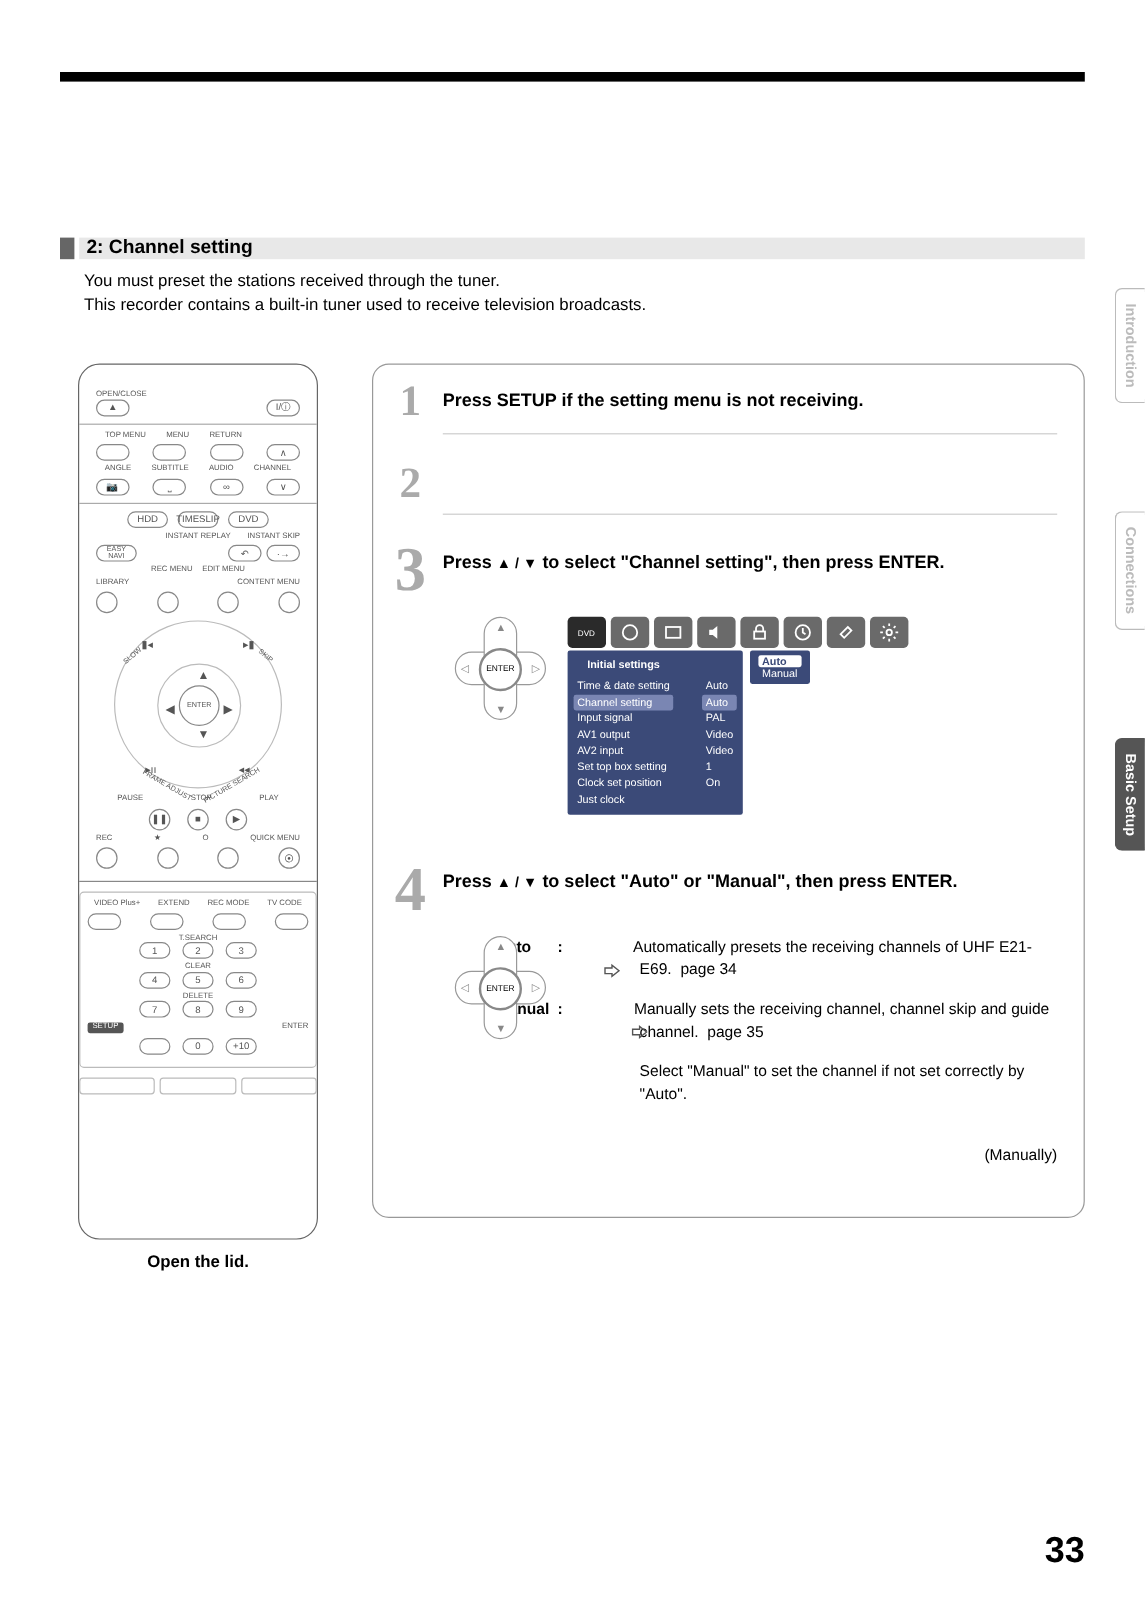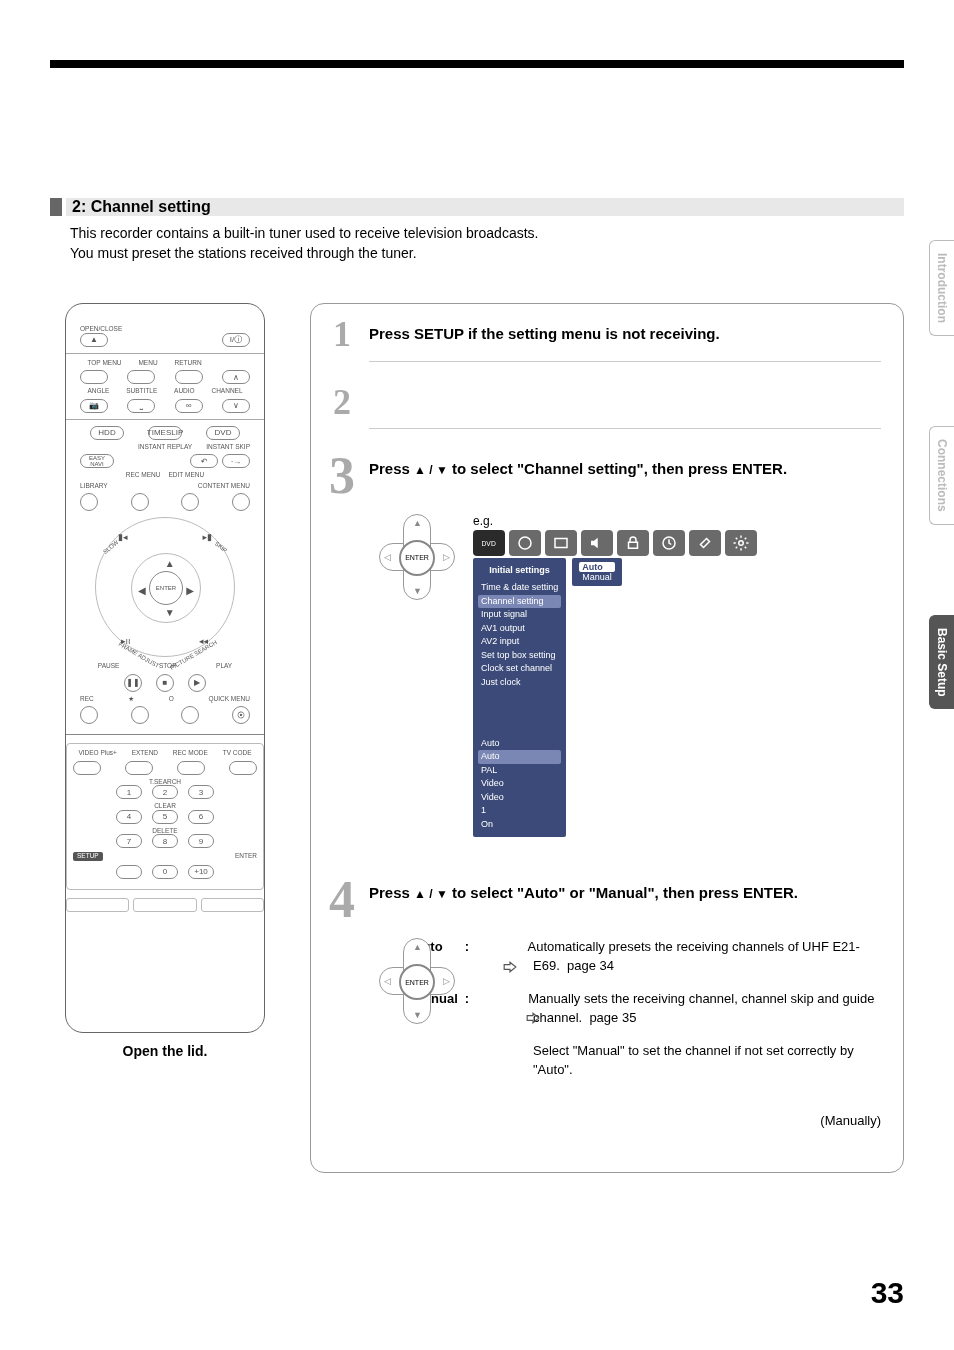--- a/index.html
+++ b/index.html
@@ -124,21 +124,21 @@
   .da-u{top:4px;left:34px;} .da-d{bottom:4px;left:34px;} .da-l{left:5px;top:38px;} .da-r{right:5px;top:38px;}
 
   .osd {
     flex:1;
   }
   .osd-eg { font-size:12px; margin-bottom:2px;}
   .osd-top { display:flex; gap:4px; margin-bottom:2px;}
   .osd-ico { width:32px; height:26px; border-radius:4px; background:#6a6a6a; display:flex; align-items:center; justify-content:center;}
   .osd-ico svg{width:18px;height:18px;}
   .osd-ico.hl{background:#2a2a2a;}
-  .osd-panel { background:#3b4a78; color:#fff; padding:6px 8px; font-size:9px; border-radius:2px; display:flex; gap:30px;flex-direction:column; }
+  .osd-panel { background:#3b4a78; color:#fff; padding:6px 8px; font-size:9px; border-radius:2px; display:flex; gap:30px; }
   .osd-panel .title{ text-align:center; font-weight:bold; font-size:9px; margin-bottom:4px;}
   .osd-col1 div, .osd-col2 div { line-height:1.5; }
   .osd-col1 div.sel, .osd-col2 div.sel { background:#7a86b3; border-radius:2px; padding:0 3px; margin:0 -3px;}
   .osd-side { background:#3b4a78; color:#fff; border-radius:2px; padding:4px 10px; font-size:9px; align-self:flex-start; margin-left:6px;}
   .osd-side div.sel { background:#fff; color:#3b4a78; border-radius:2px; padding:0 3px; margin:0 -3px; font-weight:bold;}
   .osd-wrap{display:flex;align-items:flex-start;}
 
   .step4-body { margin-left:54px; margin-top:14px; }
   .s4-row{display:flex;gap:18px;align-items:flex-start;}
   .defs { font-size:13px; line-height:1.45; }
@@ -165,22 +165,22 @@
 <body>
 
 <div class="page-inner">
   <div class="topbar"></div>
 
   <div class="section-head">
     <div class="head-block"></div>
     <div class="head-light">2: Channel setting</div>
   </div>
   <div class="intro-text">
+    <div>You must preset the stations received through the tuner.</div>
     <div>This recorder contains a built-in tuner used to receive television broadcasts.</div>
-    <div>You must preset the stations received through the tuner.</div>
   </div>
 
   <div class="main-row">
 
     <div class="remote-col">
       <div class="remote-body">
         <span class="rlbl" style="text-align:left">OPEN/CLOSE</span>
         <div class="r-row">
           <span class="pill">▲</span>
           <span style="flex:1"></span>
@@ -205,21 +205,21 @@
           <span class="rlbl">AUDIO</span>
           <span class="rlbl">CHANNEL</span>
         </div>
         <div class="r-row">
           <span class="pill">📷</span>
           <span class="pill">⎵</span>
           <span class="pill">∞</span>
           <span class="pill">∨</span>
         </div>
         <hr class="r-hr">
-        <div class="r-row c" style="gap:24px">
+        <div class="r-row c" style="gap:8px">
           <span class="pill w">HDD</span>
           <span class="pill w">TIMESLIP</span>
           <span class="pill w">DVD</span>
         </div>
         <div class="r-row" style="justify-content:flex-end;gap:14px;margin-top:2px">
           <span class="rlbl">INSTANT REPLAY</span>
           <span class="rlbl">INSTANT SKIP</span>
         </div>
         <div class="r-row">
           <span class="pill w" style="font-size:6px">EASY<br>NAVI</span>
@@ -371,21 +371,20 @@
             <div class="enter-dpad">
               <div class="dpad-h"></div>
                 <div class="dpad-v"></div>
               <div class="dpad-c">ENTER</div>
               <span class="dpad-arr da-u">▲</span>
               <span class="dpad-arr da-d">▼</span>
               <span class="dpad-arr da-l">◁</span>
               <span class="dpad-arr da-r">▷</span>
             </div>
             <div class="osd">
-              <div class="osd-eg">e.g.</div>
               <div class="osd-top">
                 <div class="osd-ico hl">
                     <svg viewBox="0 0 24 24">
                       <text x="2" y="16" font-size="9" fill="#fff">DVD</text>
                     </svg>
                   </div>
                 <div class="osd-ico">
                     <svg viewBox="0 0 24 24">
                       <circle cx="12" cy="12" r="8" fill="none" stroke="#fff" stroke-width="2"></circle>
                     </svg>
@@ -427,21 +426,21 @@
               <div class="osd-wrap">
                 <div class="osd-panel">
                   <div class="osd-col1">
                     <div class="title">Initial settings</div>
                     <div>Time &amp; date setting</div>
                     <div class="sel">Channel setting</div>
                     <div>Input signal</div>
                     <div>AV1 output</div>
                     <div>AV2 input</div>
                     <div>Set top box setting</div>
-                    <div>Clock set channel</div>
+                    <div>Clock set position</div>
                     <div>Just clock</div>
                   </div>
                   <div class="osd-col2">
                     <div class="title">&nbsp;</div>
                     <div>Auto</div>
                     <div class="sel">Auto</div>
                     <div>PAL</div>
                     <div>Video</div>
                     <div>Video</div>
                     <div></div>

